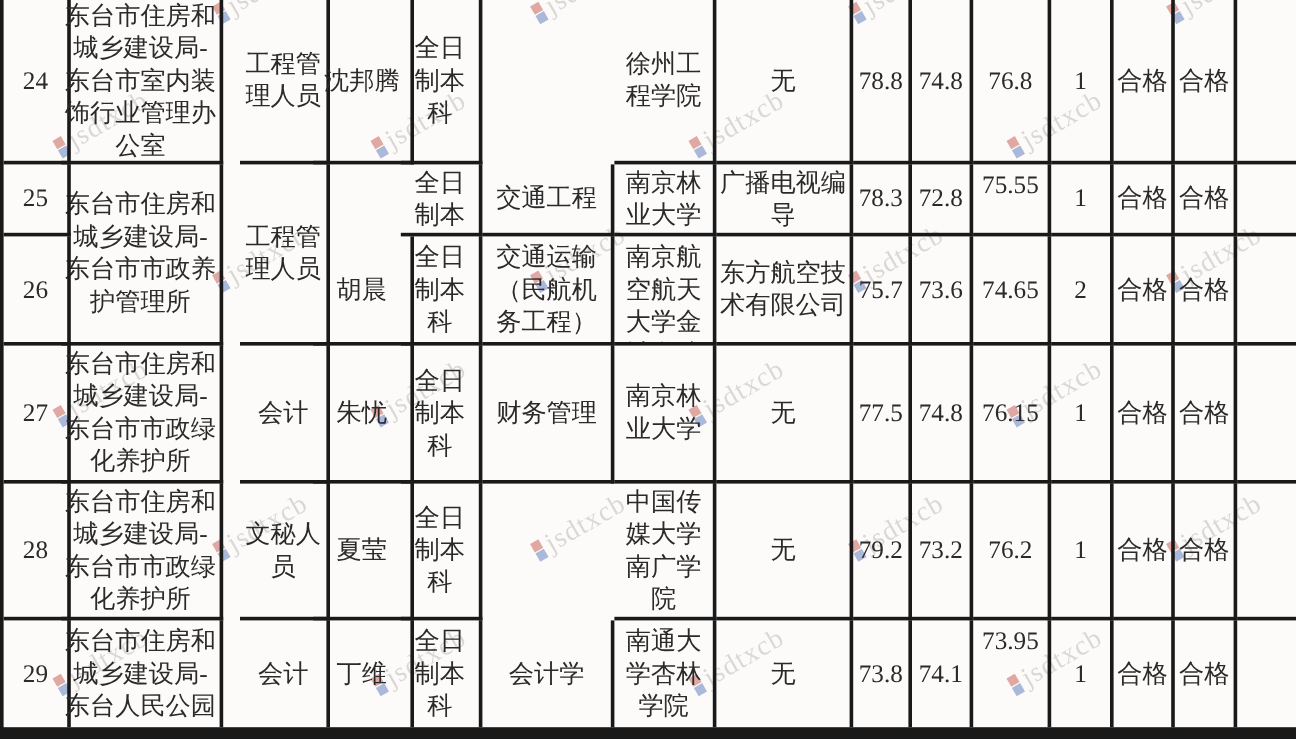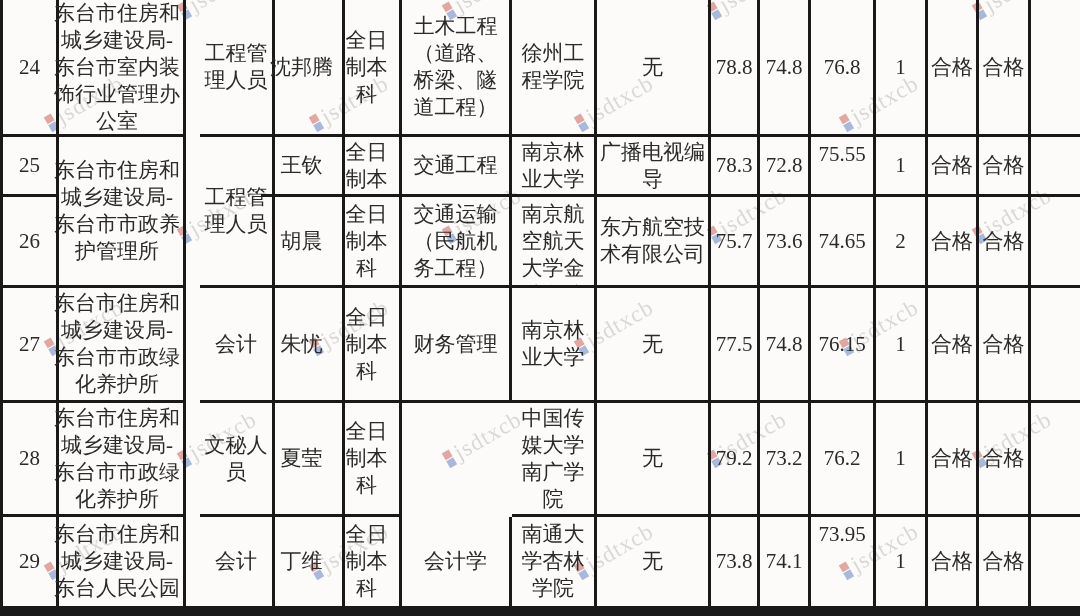--- a/index.html
+++ b/index.html
@@ -226,36 +226,34 @@
         </span>
         <span>jsdtxcb</span>
       </div>
     </div>
 
   <div class="cell c0 r0">24</div>
   <div class="cell c1 r0">东台市住房和城乡建设局-东台市室内装饰行业管理办公室</div>
   <div class="cell c2 r0">工程管理人员</div>
   <div class="cell c3 r0">沈邦腾</div>
   <div class="cell c4 r0">全日制本科</div>
-  <div class="cell c5 r0">土木工程（道路、桥梁、隧道工程）</div>
   <div class="cell c6 r0">徐州工程学院</div>
   <div class="cell c7 r0">无</div>
   <div class="cell c8 r0">78.8</div>
   <div class="cell c9 r0">74.8</div>
   <div class="cell c10 r0">76.8</div>
   <div class="cell c11 r0">1</div>
   <div class="cell c12 r0">合格</div>
   <div class="cell c13 r0">合格</div>
   <div class="cell c14 r0"></div>
 
   <div class="cell c1 rm12">东台市住房和城乡建设局-东台市市政养护管理所</div>
   <div class="cell c2 rm12">工程管理人员</div>
 
   <div class="cell c0 r1">25</div>
-  <div class="cell c3 r1">王钦</div>
   <div class="cell c4 r1">全日制本</div>
   <div class="cell c5 r1">交通工程</div>
   <div class="cell c6 r1">南京林业大学</div>
   <div class="cell c7 r1">广播电视编导</div>
   <div class="cell c8 r1">78.3</div>
   <div class="cell c9 r1">72.8</div>
   <div class="cell c10 r1 align-top">75.55</div>
   <div class="cell c11 r1">1</div>
   <div class="cell c12 r1">合格</div>
   <div class="cell c13 r1">合格</div>

